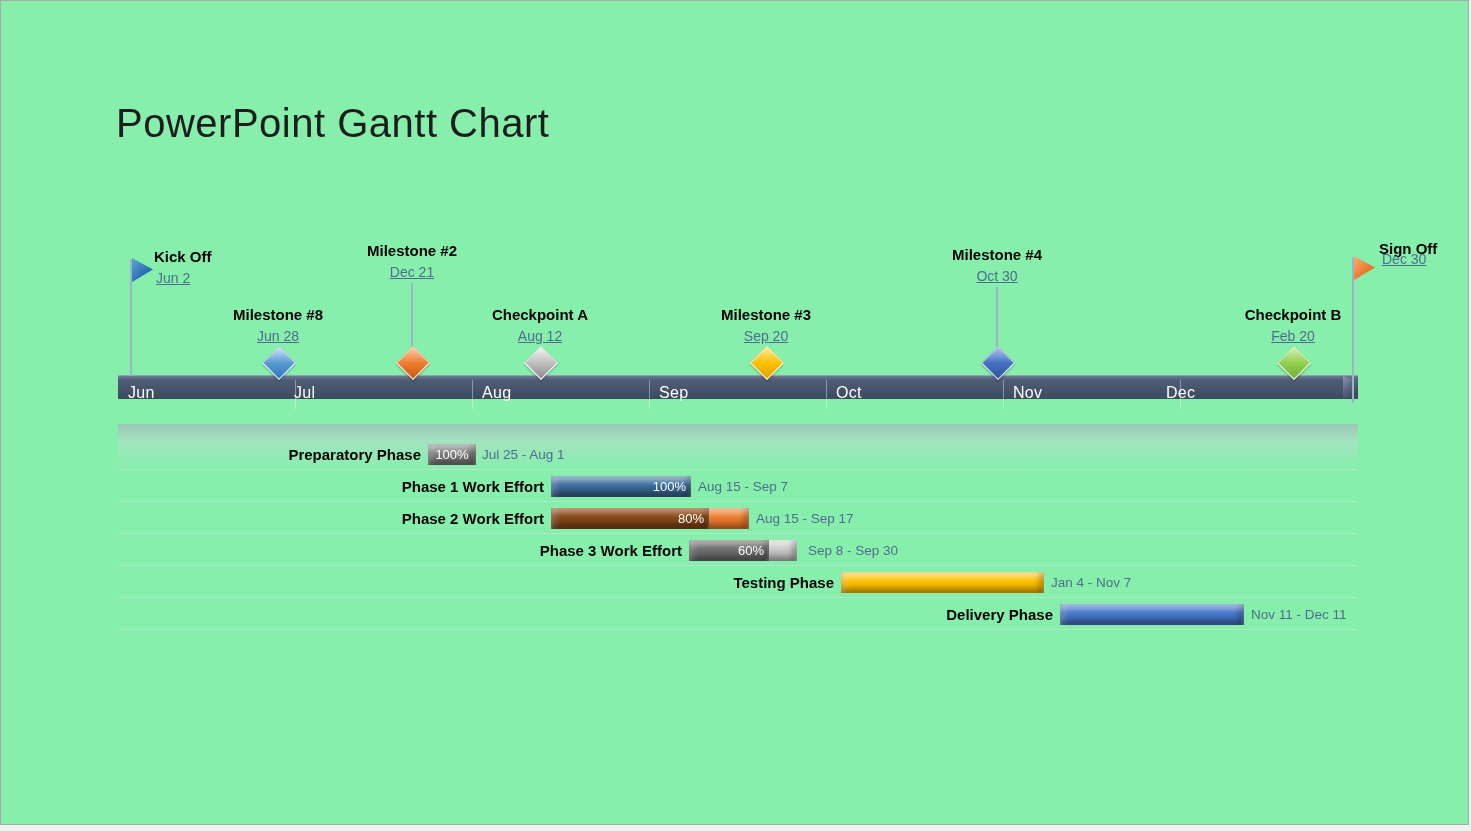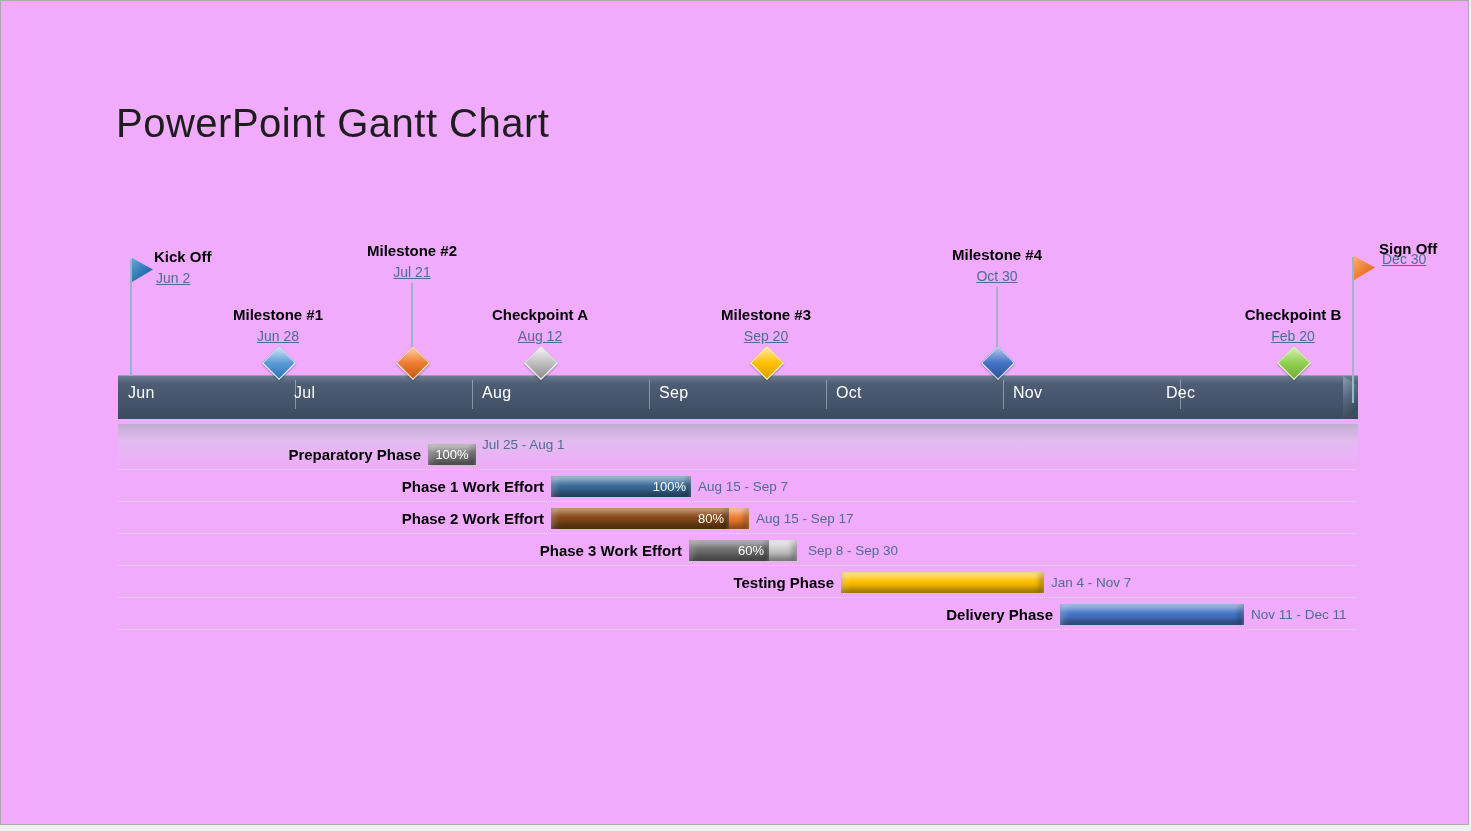--- a/index.html
+++ b/index.html
@@ -1,22 +1,22 @@
 <!DOCTYPE html>
 <html><head>
 <meta charset="utf-8">
 <style>
   html,body{margin:0;padding:0;background:#f1f1f1;width:1471px;height:831px;
     font-family:"Liberation Sans",sans-serif;}
-  .slide{position:absolute;left:0;top:0;width:1469px;height:825px;background:#f0abfc;
+  .slide{position:absolute;left:0;top:0;width:1469px;height:825px;background:#86efac;
     border:1px solid #aaa;box-sizing:border-box;overflow:hidden;}
   .title{position:absolute;left:115px;top:100px;font-size:40px;font-weight:300;
     color:#1d1d1d;letter-spacing:.5px;white-space:nowrap;}
   
-  .band{position:absolute;left:117px;top:374px;width:1240px;height:44px;
+  .band{position:absolute;left:117px;top:374px;width:1240px;height:24px;
     background:linear-gradient(180deg,#6d7c92 0%,#4e5d74 18%,#45546a 60%,#3c4a5d 100%);
     border-top:1px solid #93a0b1;box-sizing:border-box;}
   .band-end{position:absolute;right:0;top:0;bottom:0;width:15px;
     background:linear-gradient(135deg,#8e9cb0 0%,#56667e 45%,#2e3a4a 100%);
     clip-path:polygon(0 0,100% 22%,100% 78%,0 100%);}
   .tick{position:absolute;top:4px;height:29px;width:1px;background:rgba(255,255,255,.38);}
   .month{position:absolute;top:8px;color:#fff;font-size:16px;letter-spacing:.3px;}
   .reflect{position:absolute;left:117px;top:423px;width:1240px;height:48px;
     background:linear-gradient(180deg,rgba(167,175,188,.65) 0%,rgba(205,211,221,.40) 35%,rgba(255,255,255,0) 95%);}
   
@@ -40,21 +40,21 @@
     text-align:right;line-height:21px;white-space:nowrap;}
   .t-date{position:absolute;font-size:13.5px;color:#4f6d8f;line-height:21px;white-space:nowrap;}
   .bar{position:absolute;height:21px;}
   .bevel{box-shadow:inset 0 5px 5px rgba(255,255,255,.32),inset 0 -5px 6px rgba(0,0,0,.32),
     inset 6px 0 5px rgba(255,255,255,.16),inset -6px 0 5px rgba(0,0,0,.18);}
   .fill{position:absolute;left:0;top:0;height:21px;}
   .pct{position:absolute;right:5px;top:0;color:#fff;font-size:13px;line-height:21px;}
   .pct-center{right:auto;left:0;width:100%;text-align:center;}
   .bar-gray {background:linear-gradient(180deg,#a8a8a8,#7f7f7f 45%,#696969);}
   .bar-blue {background:linear-gradient(180deg,#7197b8,#3d6e9e 45%,#2d5379);}
-  .bar-brown{background:linear-gradient(180deg,#a5622c,#84491b 45%,#6d3a0f);padding-left:20px;}
+  .bar-brown{background:linear-gradient(180deg,#a5622c,#84491b 45%,#6d3a0f);}
   .bar-orgl {background:linear-gradient(180deg,#f6a868,#ed7d31 45%,#d96b20);}
   .bar-dgray{background:linear-gradient(180deg,#8f8f8f,#6f6f6f 45%,#5c5c5c);}
   .bar-lgray{background:linear-gradient(180deg,#e6e6e6,#c9c9c9 45%,#b4b4b4);}
   .bar-gold {background:linear-gradient(180deg,#ffd75e,#ffc103 45%,#eab000);}
   .bar-blue2{background:linear-gradient(180deg,#7b9cd9,#4677cb 45%,#3b63ad);}
   .rowline{position:absolute;left:117px;width:1239px;height:0;border-bottom:1px dotted #dcdfe3;}
 </style>
 </head>
 <body>
 
@@ -89,28 +89,28 @@
   </div>
 
   <div>
     <div class="stem" style="left:129px;top:258px;height:117px"></div>
     <div class="flag f-blue" style="left:131px;top:257px"></div>
     <div class="ms-name" style="left:153px;top:247px">Kick Off</div>
     <div class="ms-date" style="left:155px;top:269px">Jun 2</div>
   </div>
 
   <div>
-    <div class="ms-name ctr" style="left:277px;top:305px">Milestone #1</div>
+    <div class="ms-name ctr" style="left:277px;top:305px">Milestone #8</div>
     <div class="ms-date ctr" style="left:277px;top:327px">Jun 28</div>
     <div class="diamond d-blue" style="left:266px;top:350px"></div>
   </div>
 
   <div>
     <div class="ms-name ctr" style="left:411px;top:241px">Milestone #2</div>
-    <div class="ms-date ctr" style="left:411px;top:263px">Jul 21</div>
+    <div class="ms-date ctr" style="left:411px;top:263px">Dec 21</div>
     <div class="stem" style="left:410px;top:282px;height:66px"></div>
     <div class="diamond d-orange" style="left:400px;top:350px"></div>
   </div>
 
   <div>
     <div class="ms-name ctr" style="left:539px;top:305px">Checkpoint A</div>
     <div class="ms-date ctr" style="left:539px;top:327px">Aug 12</div>
     <div class="diamond d-silver" style="left:528px;top:350px"></div>
   </div>
 
@@ -138,21 +138,21 @@
     <div class="flag f-orange" style="left:1353px;top:255px"></div>
     <div class="ms-name" style="left:1378px;top:239px">Sign Off</div>
     <div class="ms-date" style="left:1381px;top:250px">Dec 30</div>
   </div>
 
   <div>
     <div class="t-label" style="left:117px;width:303px;top:443px">Preparatory Phase</div>
     <div class="bar bevel bar-gray" style="left:427px;width:48px;top:443px">
       <span class="pct pct-center">100%</span>
     </div>
-    <div class="t-date" style="left:481px;top:433px">Jul 25 - Aug 1</div>
+    <div class="t-date" style="left:481px;top:443px">Jul 25 - Aug 1</div>
   </div>
 
   <div>
     <div class="t-label" style="left:117px;width:426px;top:475px">Phase 1 Work Effort</div>
     <div class="bar bevel bar-blue" style="left:550px;width:140px;top:475px">
       <span class="pct">100%</span>
     </div>
     <div class="t-date" style="left:697px;top:475px">Aug 15 - Sep 7</div>
   </div>
 

